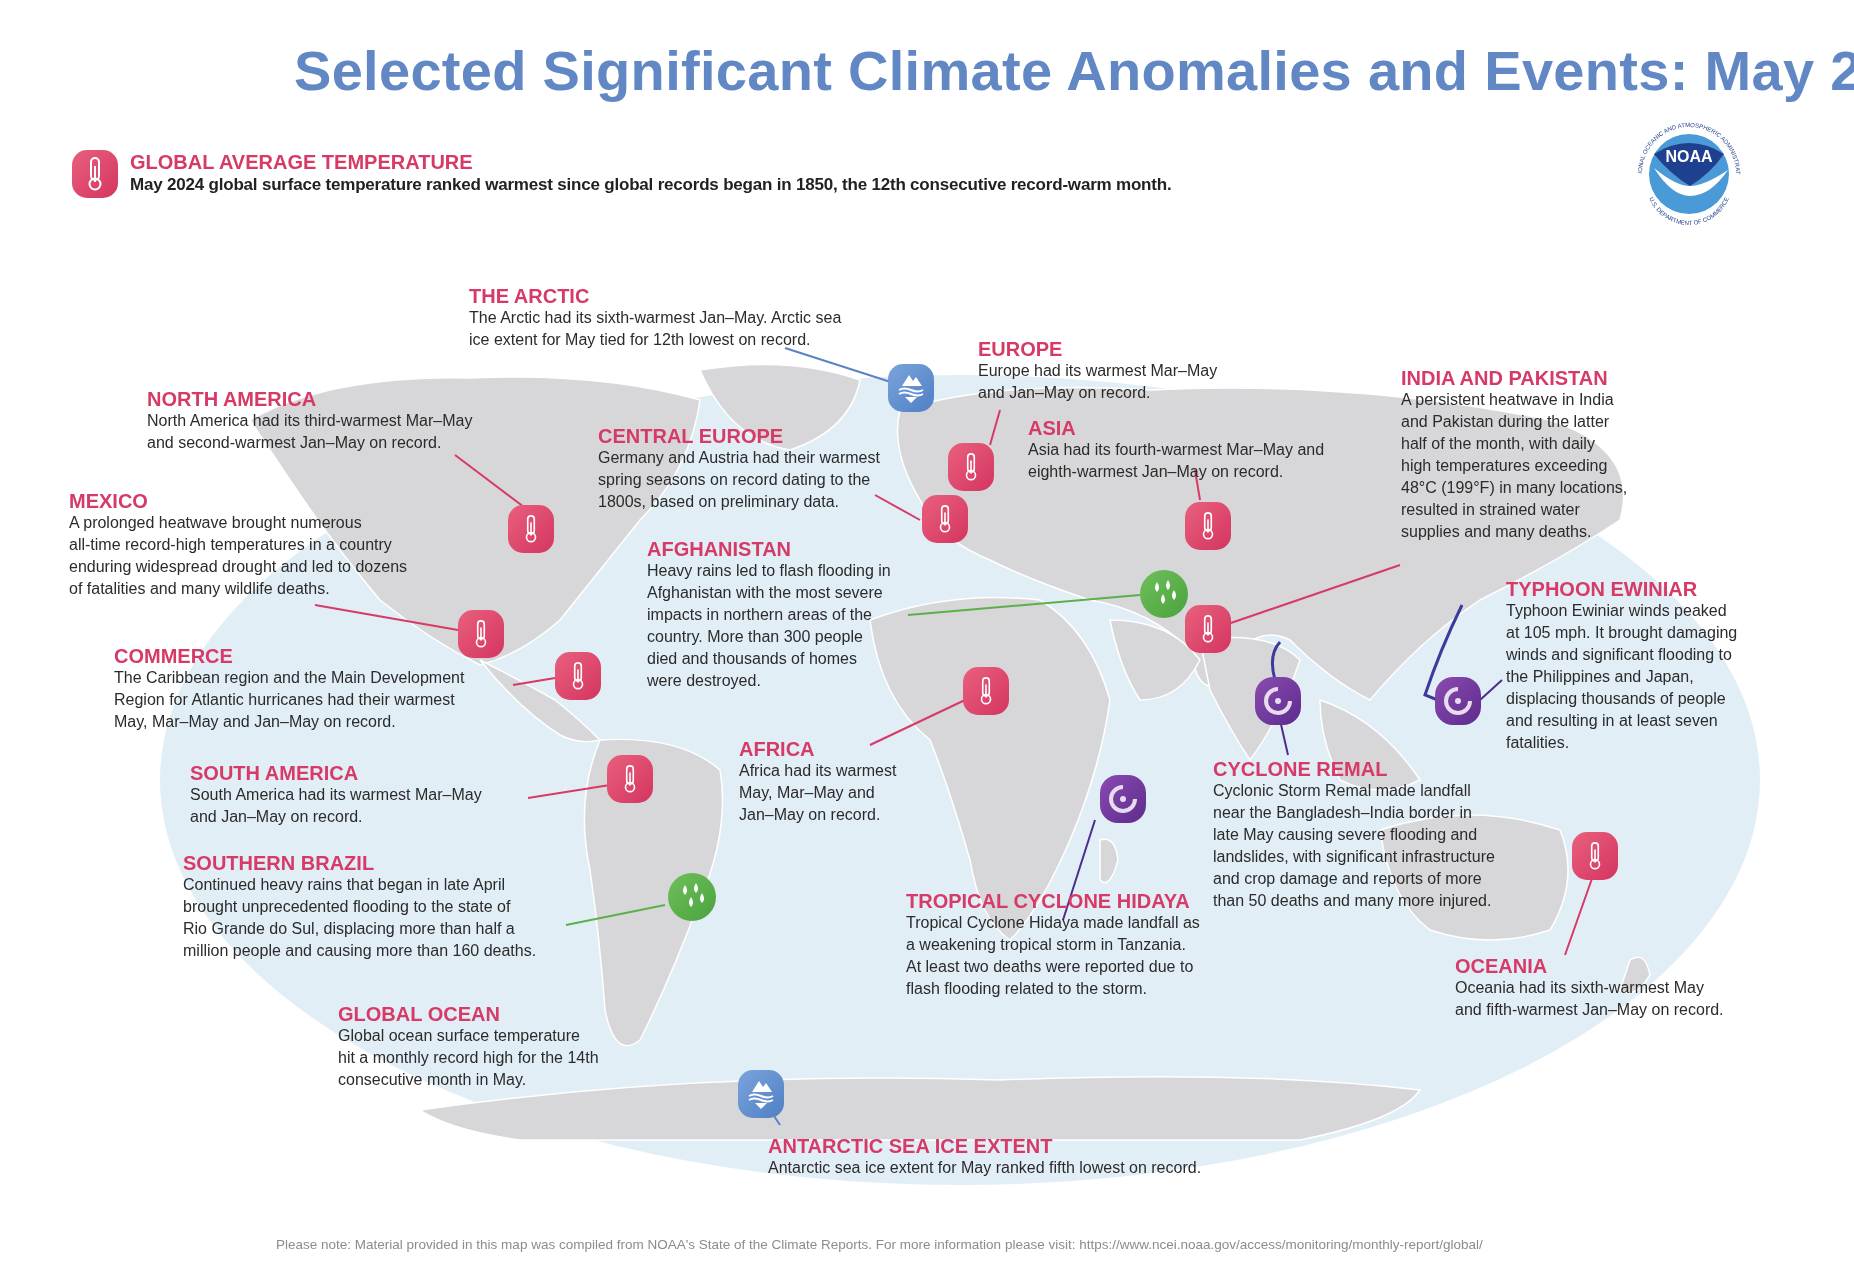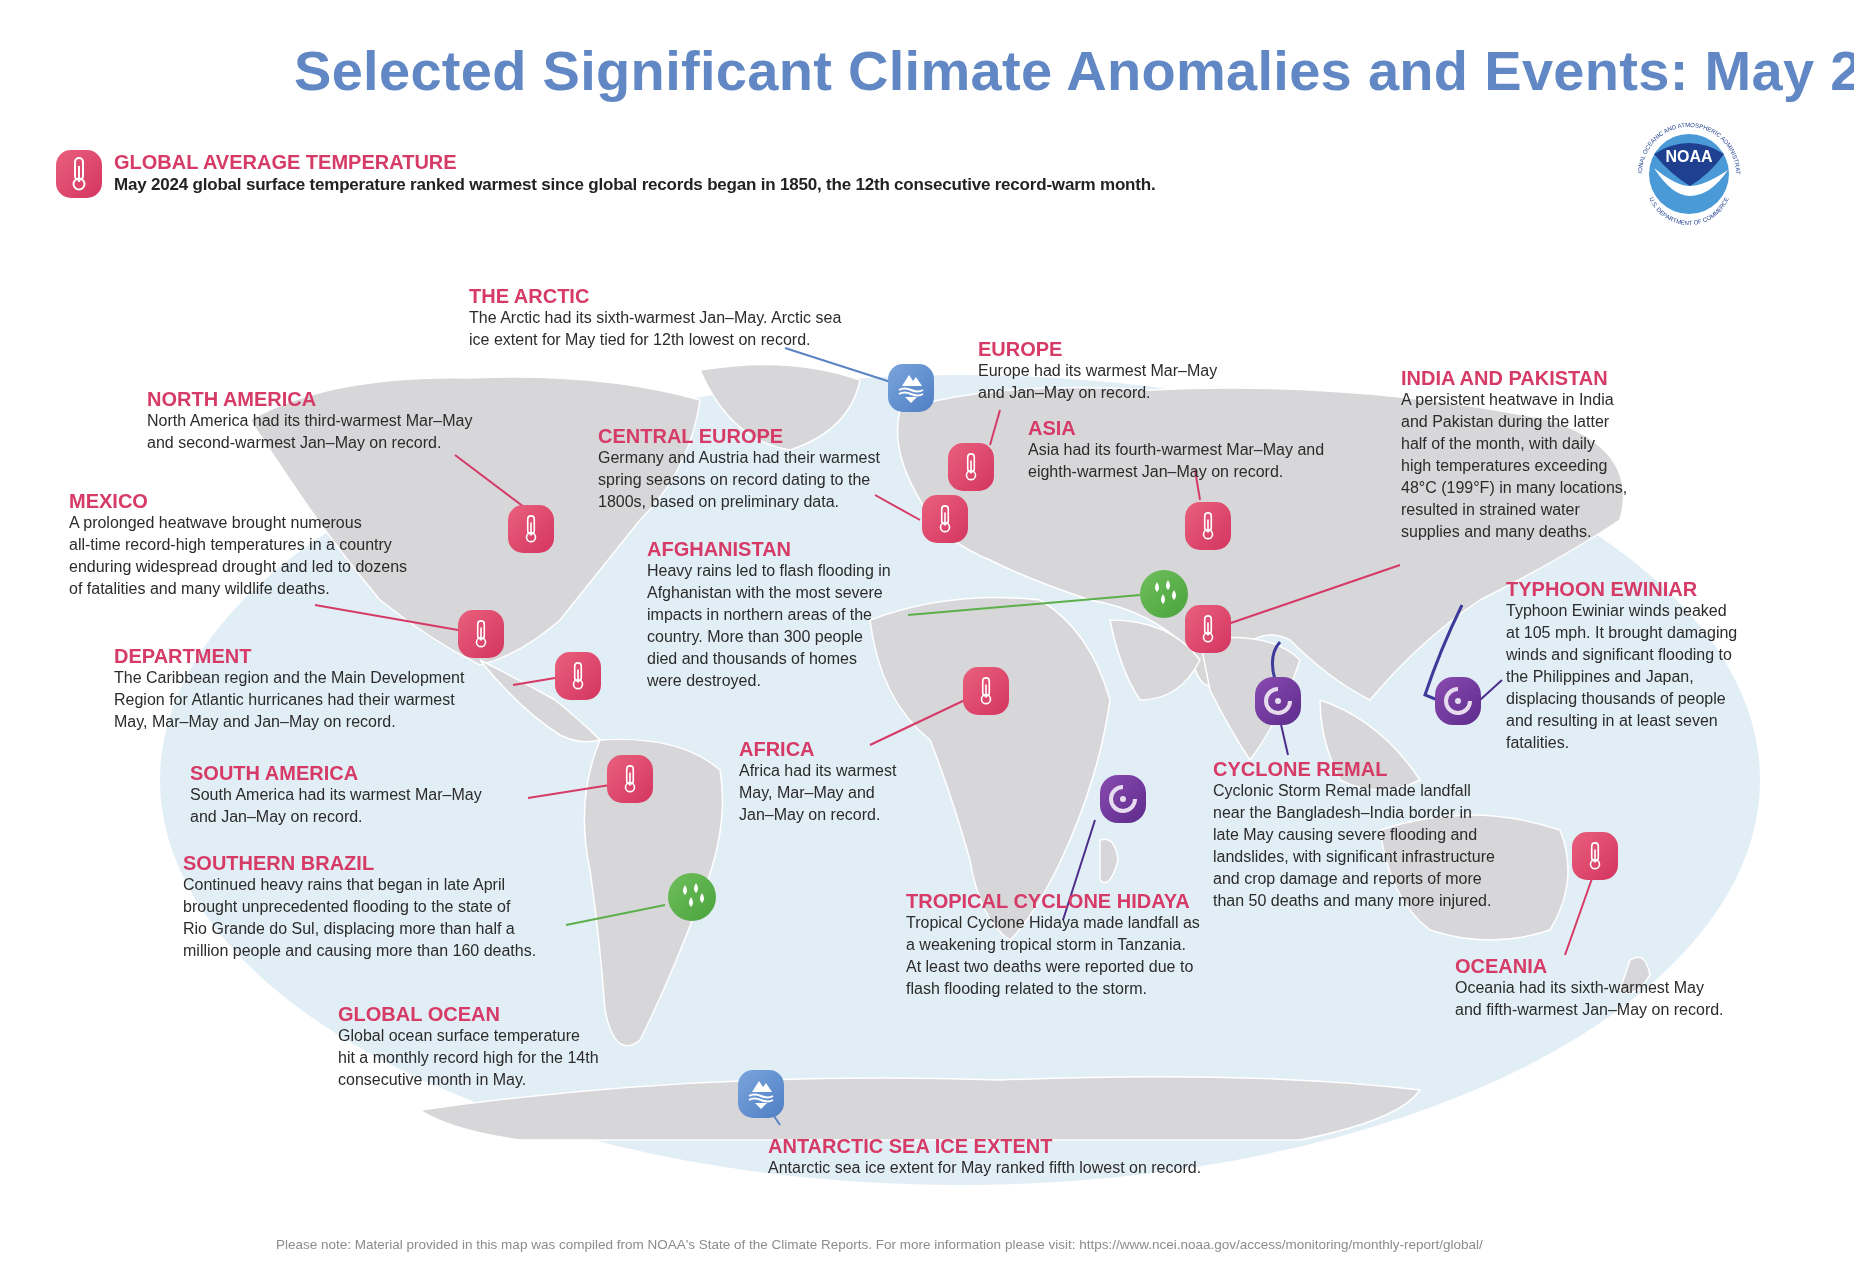--- a/index.html
+++ b/index.html
@@ -1,19 +1,19 @@
 <!DOCTYPE html>
 <html><head>
 <meta charset="utf-8">
 <style>
   html, body { margin:0; padding:0; }
   body { width:1854px; height:1264px; background:#ffffff; position:relative; overflow:hidden;
          font-family:"Liberation Sans", "DejaVu Sans", sans-serif; color:#2b2b2b; }
   .title { position:absolute; left:294px; top:38px; font-size:56px; font-weight:bold; color:#6188c4; letter-spacing:0.3px; white-space:nowrap; }
-  .gat { position:absolute; left:56px; top:150px; display:flex; align-items:flex-start; gap:12px; }
+  .gat { position:absolute; left:72px; top:150px; display:flex; align-items:flex-start; gap:12px; }
   .gat .txt { display:flex; flex-direction:column; }
   .gat .head { font-size:20px; font-weight:bold; color:#d63a66; line-height:24px; }
   .gat .body { font-size:17px; font-weight:bold; color:#222; line-height:22px; letter-spacing:-0.2px; }
 
   .noaa { position:absolute; left:1624px; top:112px; width:130px; height:120px; }
 
   .mapwrap { position:absolute; left:0; top:0; width:1854px; height:1264px; }
   .ann { position:absolute; }
   .ann .h { font-size:20px; font-weight:bold; color:#d63a66; line-height:22px; white-space:nowrap; }
   .ann .b { font-size:16px; color:#2b2b2b; line-height:22px; white-space:pre-line; }
@@ -294,21 +294,21 @@
   <div class="h">TYPHOON EWINIAR</div>
   <div class="b">Typhoon Ewiniar winds peaked
 at 105 mph. It brought damaging
 winds and significant flooding to
 the Philippines and Japan,
 displacing thousands of people
 and resulting in at least seven
 fatalities.</div>
 </div>
 <div class="ann" style="left:114px;top:645px;">
-  <div class="h">DEPARTMENT</div>
+  <div class="h">COMMERCE</div>
   <div class="b">The Caribbean region and the Main Development
 Region for Atlantic hurricanes had their warmest
 May, Mar–May and Jan–May on record.</div>
 </div>
 <div class="ann" style="left:739px;top:738px;">
   <div class="h">AFRICA</div>
   <div class="b">Africa had its warmest
 May, Mar–May and
 Jan–May on record.</div>
 </div>

